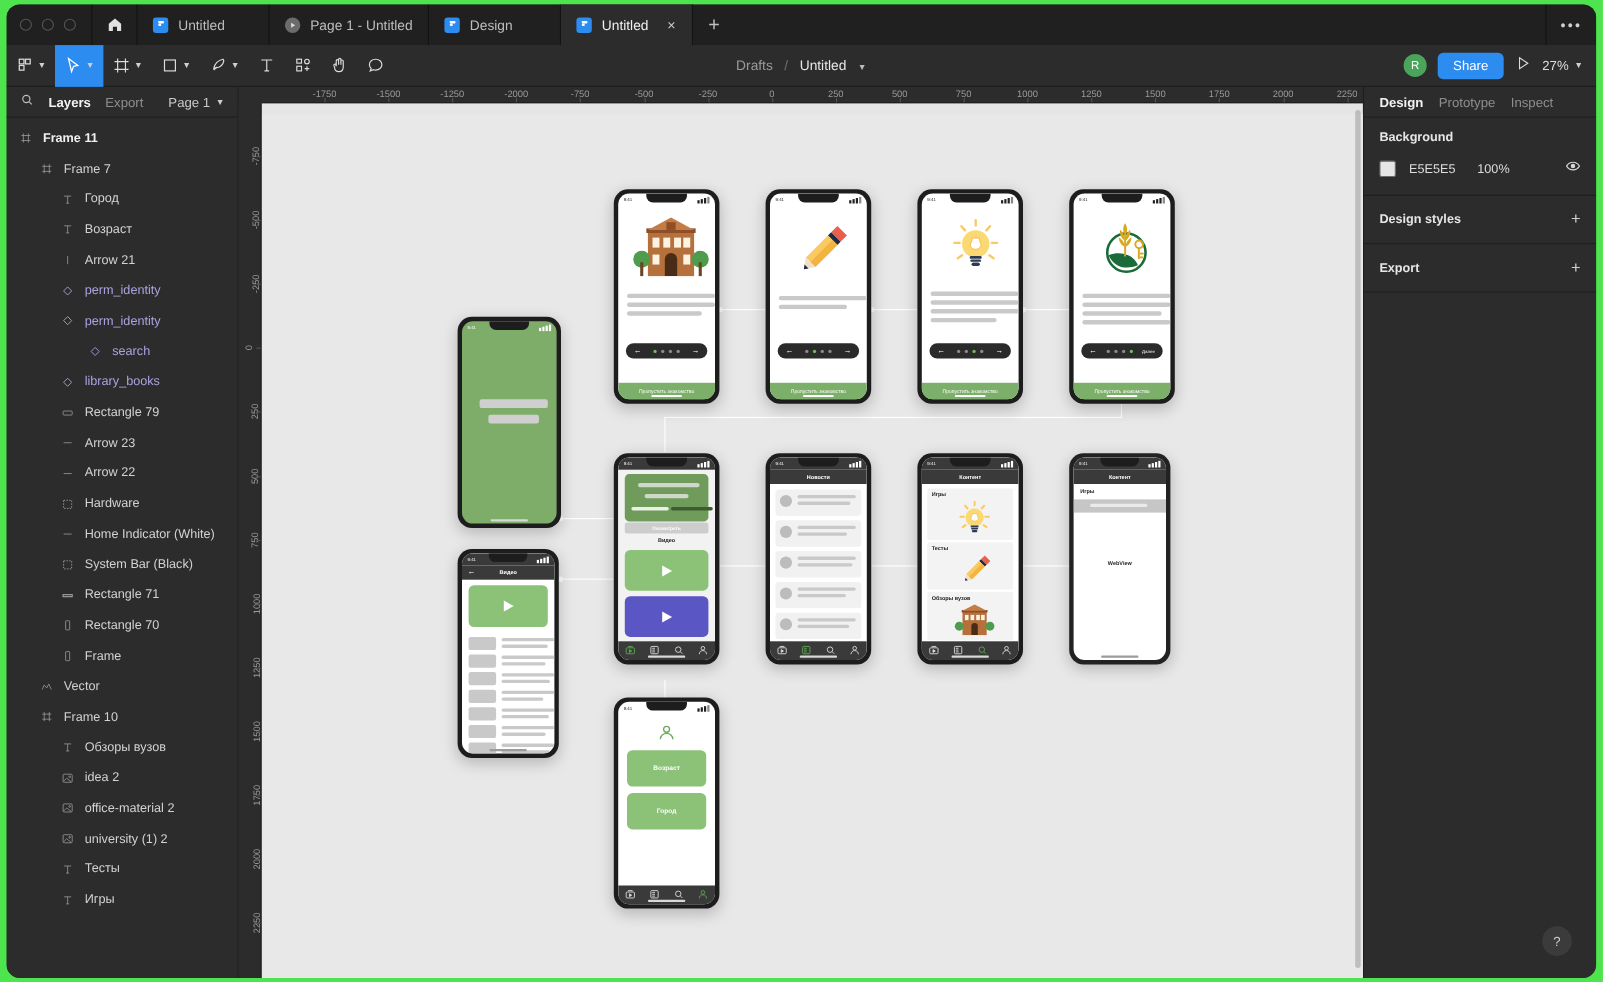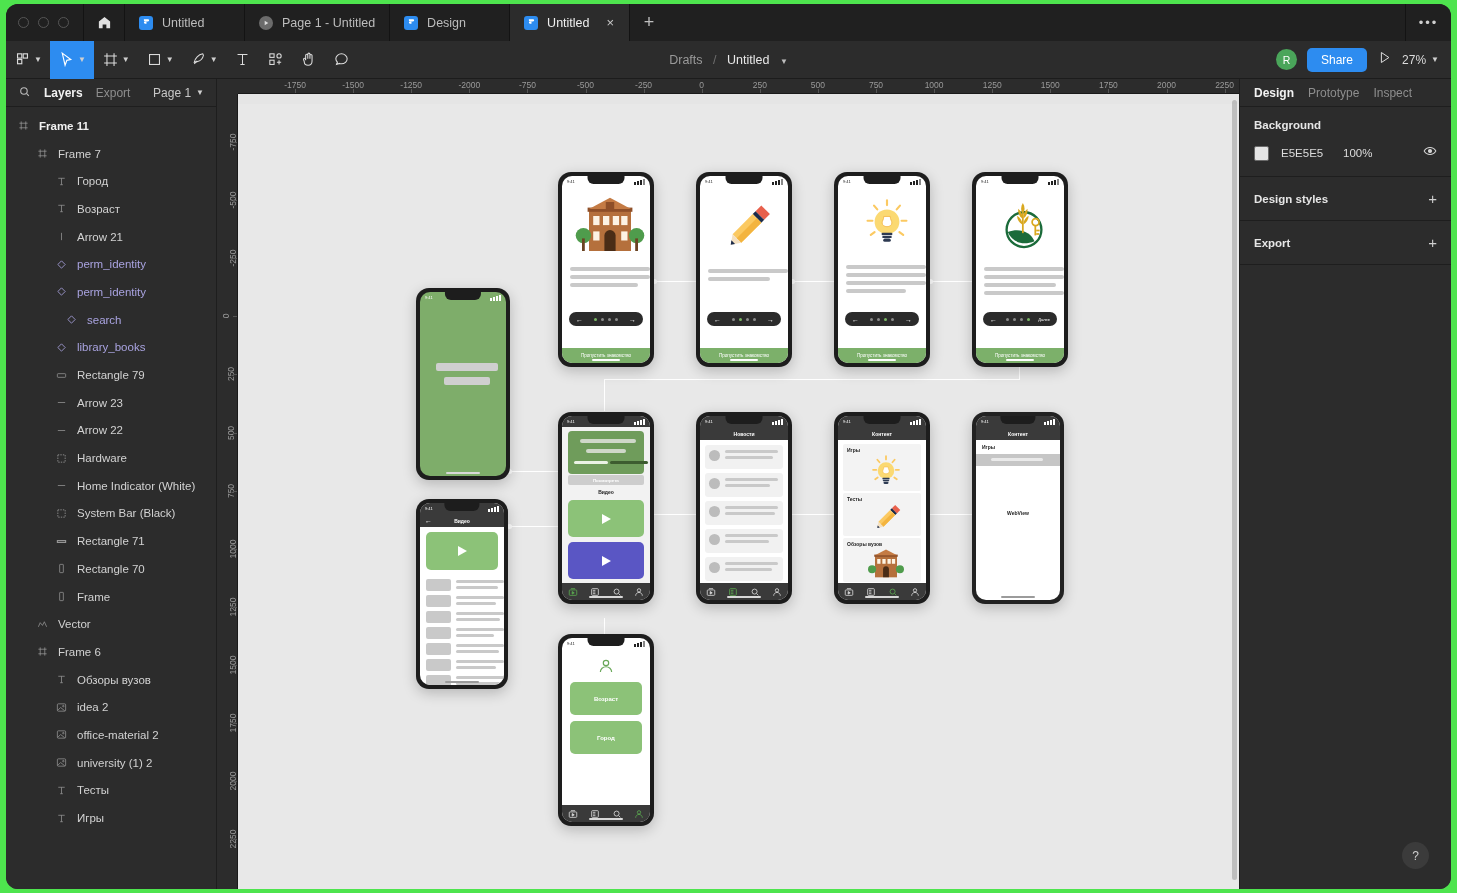--- a/index.html
+++ b/index.html
@@ -392,21 +392,21 @@
             <span>perm_identity</span>
           </div>
           <div class="layer comp" style="padding-left: 49px;">
             <span class="ic">
               <svg viewBox="0 0 24 24" fill="none" stroke="currentColor" stroke-width="1.8">
                 <path d="M12 4l8 8-8 8-8-8z"></path>
               </svg>
             </span>
             <span>perm_identity</span>
           </div>
-          <div class="layer comp" style="padding-left: 59px;">
+          <div class="layer comp" style="padding-left: 74px;">
             <span class="ic">
               <svg viewBox="0 0 24 24" fill="none" stroke="currentColor" stroke-width="1.8">
                 <path d="M12 4l8 8-8 8-8-8z"></path>
               </svg>
             </span>
             <span>search</span>
           </div>
           <div class="layer comp" style="padding-left: 49px;">
             <span class="ic">
               <svg viewBox="0 0 24 24" fill="none" stroke="currentColor" stroke-width="1.8">
@@ -494,21 +494,21 @@
               </svg>
             </span>
             <span>Vector</span>
           </div>
           <div class="layer" style="padding-left: 30px;">
             <span class="ic">
               <svg viewBox="0 0 24 24" fill="none" stroke="currentColor" stroke-width="1.6">
                 <path d="M7 3v18M17 3v18M3 7h18M3 17h18"></path>
               </svg>
             </span>
-            <span>Frame 6</span>
+            <span>Frame 10</span>
           </div>
           <div class="layer" style="padding-left: 49px;">
             <span class="ic">
               <svg viewBox="0 0 24 24" fill="none" stroke="currentColor" stroke-width="1.6">
                 <path d="M5 5h14M12 5v14M9 19h6"></path>
               </svg>
             </span>
             <span>Обзоры вузов</span>
           </div>
           <div class="layer" style="padding-left: 49px;">

